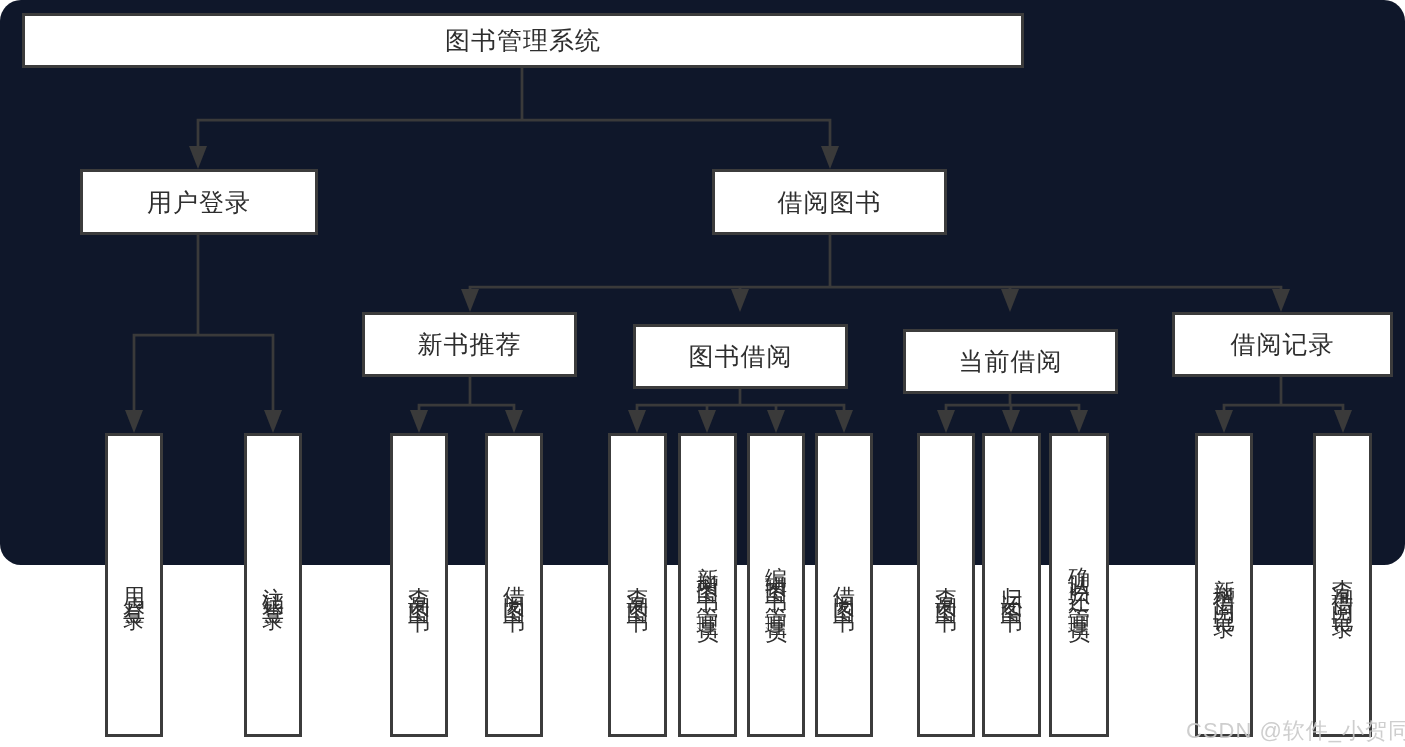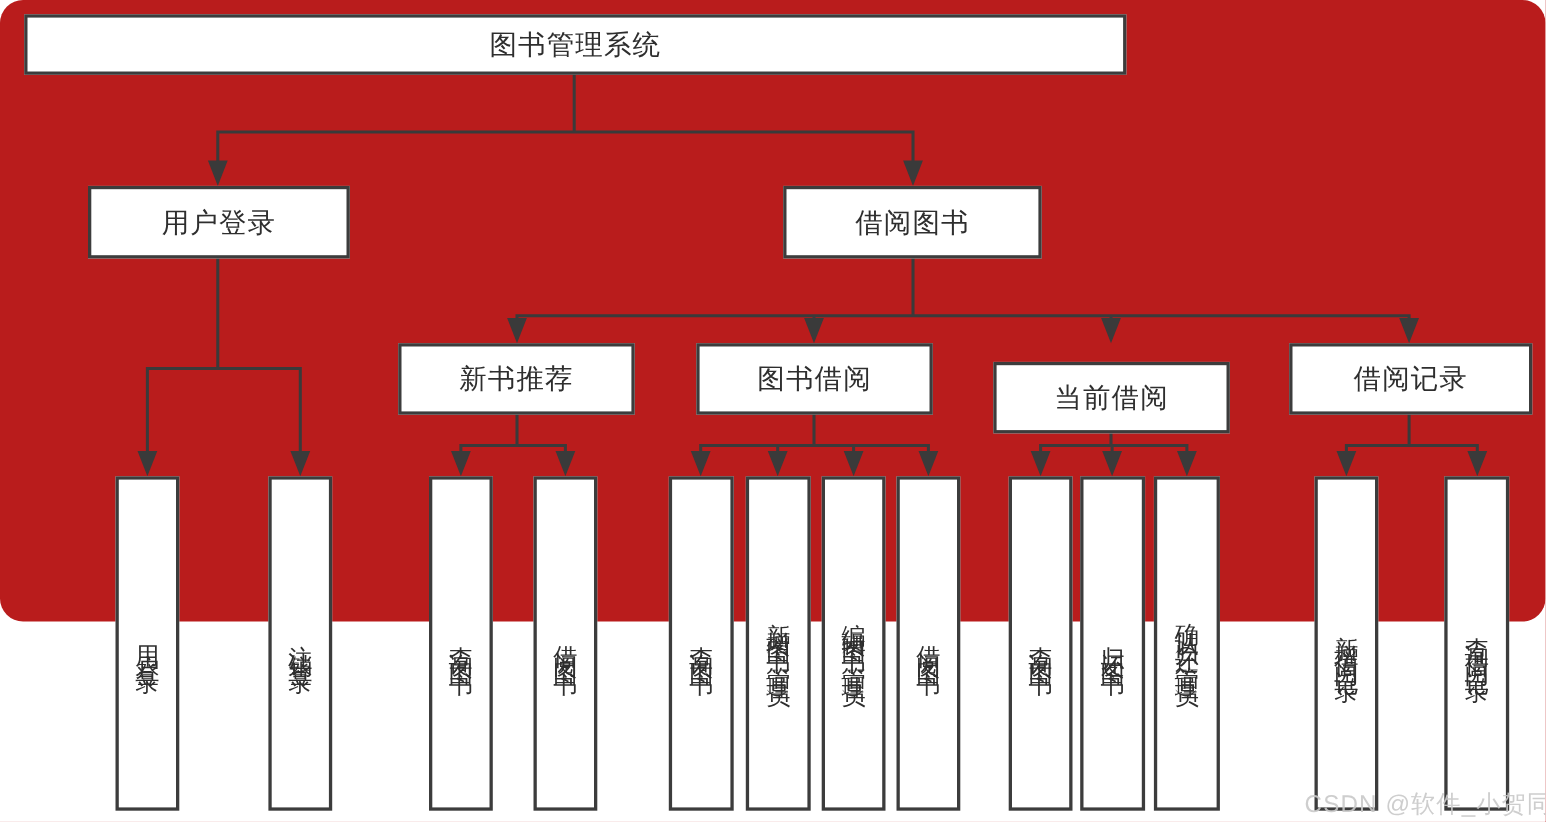--- a/index.html
+++ b/index.html
@@ -5,21 +5,21 @@
   html, body {
     margin: 0; padding: 0;
     background: #ffffff;
     width: 1405px; height: 747px;
     overflow: hidden;
     font-family: "Liberation Sans", "DejaVu Sans", sans-serif;
   }
   .canvas {
     position: relative;
     width: 1405px; height: 565px;
-    background: #b91c1c;
+    background: #0f172a;
     border-radius: 21px;
   }
   .connectors {
     position: absolute; left: 0; top: 0;
     width: 1405px; height: 747px;
   }
   .box {
     position: absolute;
     box-sizing: border-box;
     background: #ffffff;
@@ -102,21 +102,21 @@
   <div class="box hbox" style="left:80px; top:169px; width:238px; height:66px;">
     <span>用户登录</span>
   </div>
   <div class="box hbox" style="left:712px; top:169px; width:235px; height:66px;">
     <span>借阅图书</span>
   </div>
 
   <div class="box hbox" style="left:362px; top:312px; width:215px; height:65px;">
     <span>新书推荐</span>
   </div>
-  <div class="box hbox" style="left:633px; top:312px; width:215px; height:65px;">
+  <div class="box hbox" style="left:633px; top:324px; width:215px; height:65px;">
     <span>图书借阅</span>
   </div>
   <div class="box hbox" style="left:903px; top:297px; width:215px; height:65px;margin-top:32px;">
     <span>当前借阅</span>
   </div>
   <div class="box hbox" style="left:1172px; top:312px; width:221px; height:65px;">
     <span>借阅记录</span>
   </div>
 
   <div class="box leaf" style="left:105px; width:58px;">

